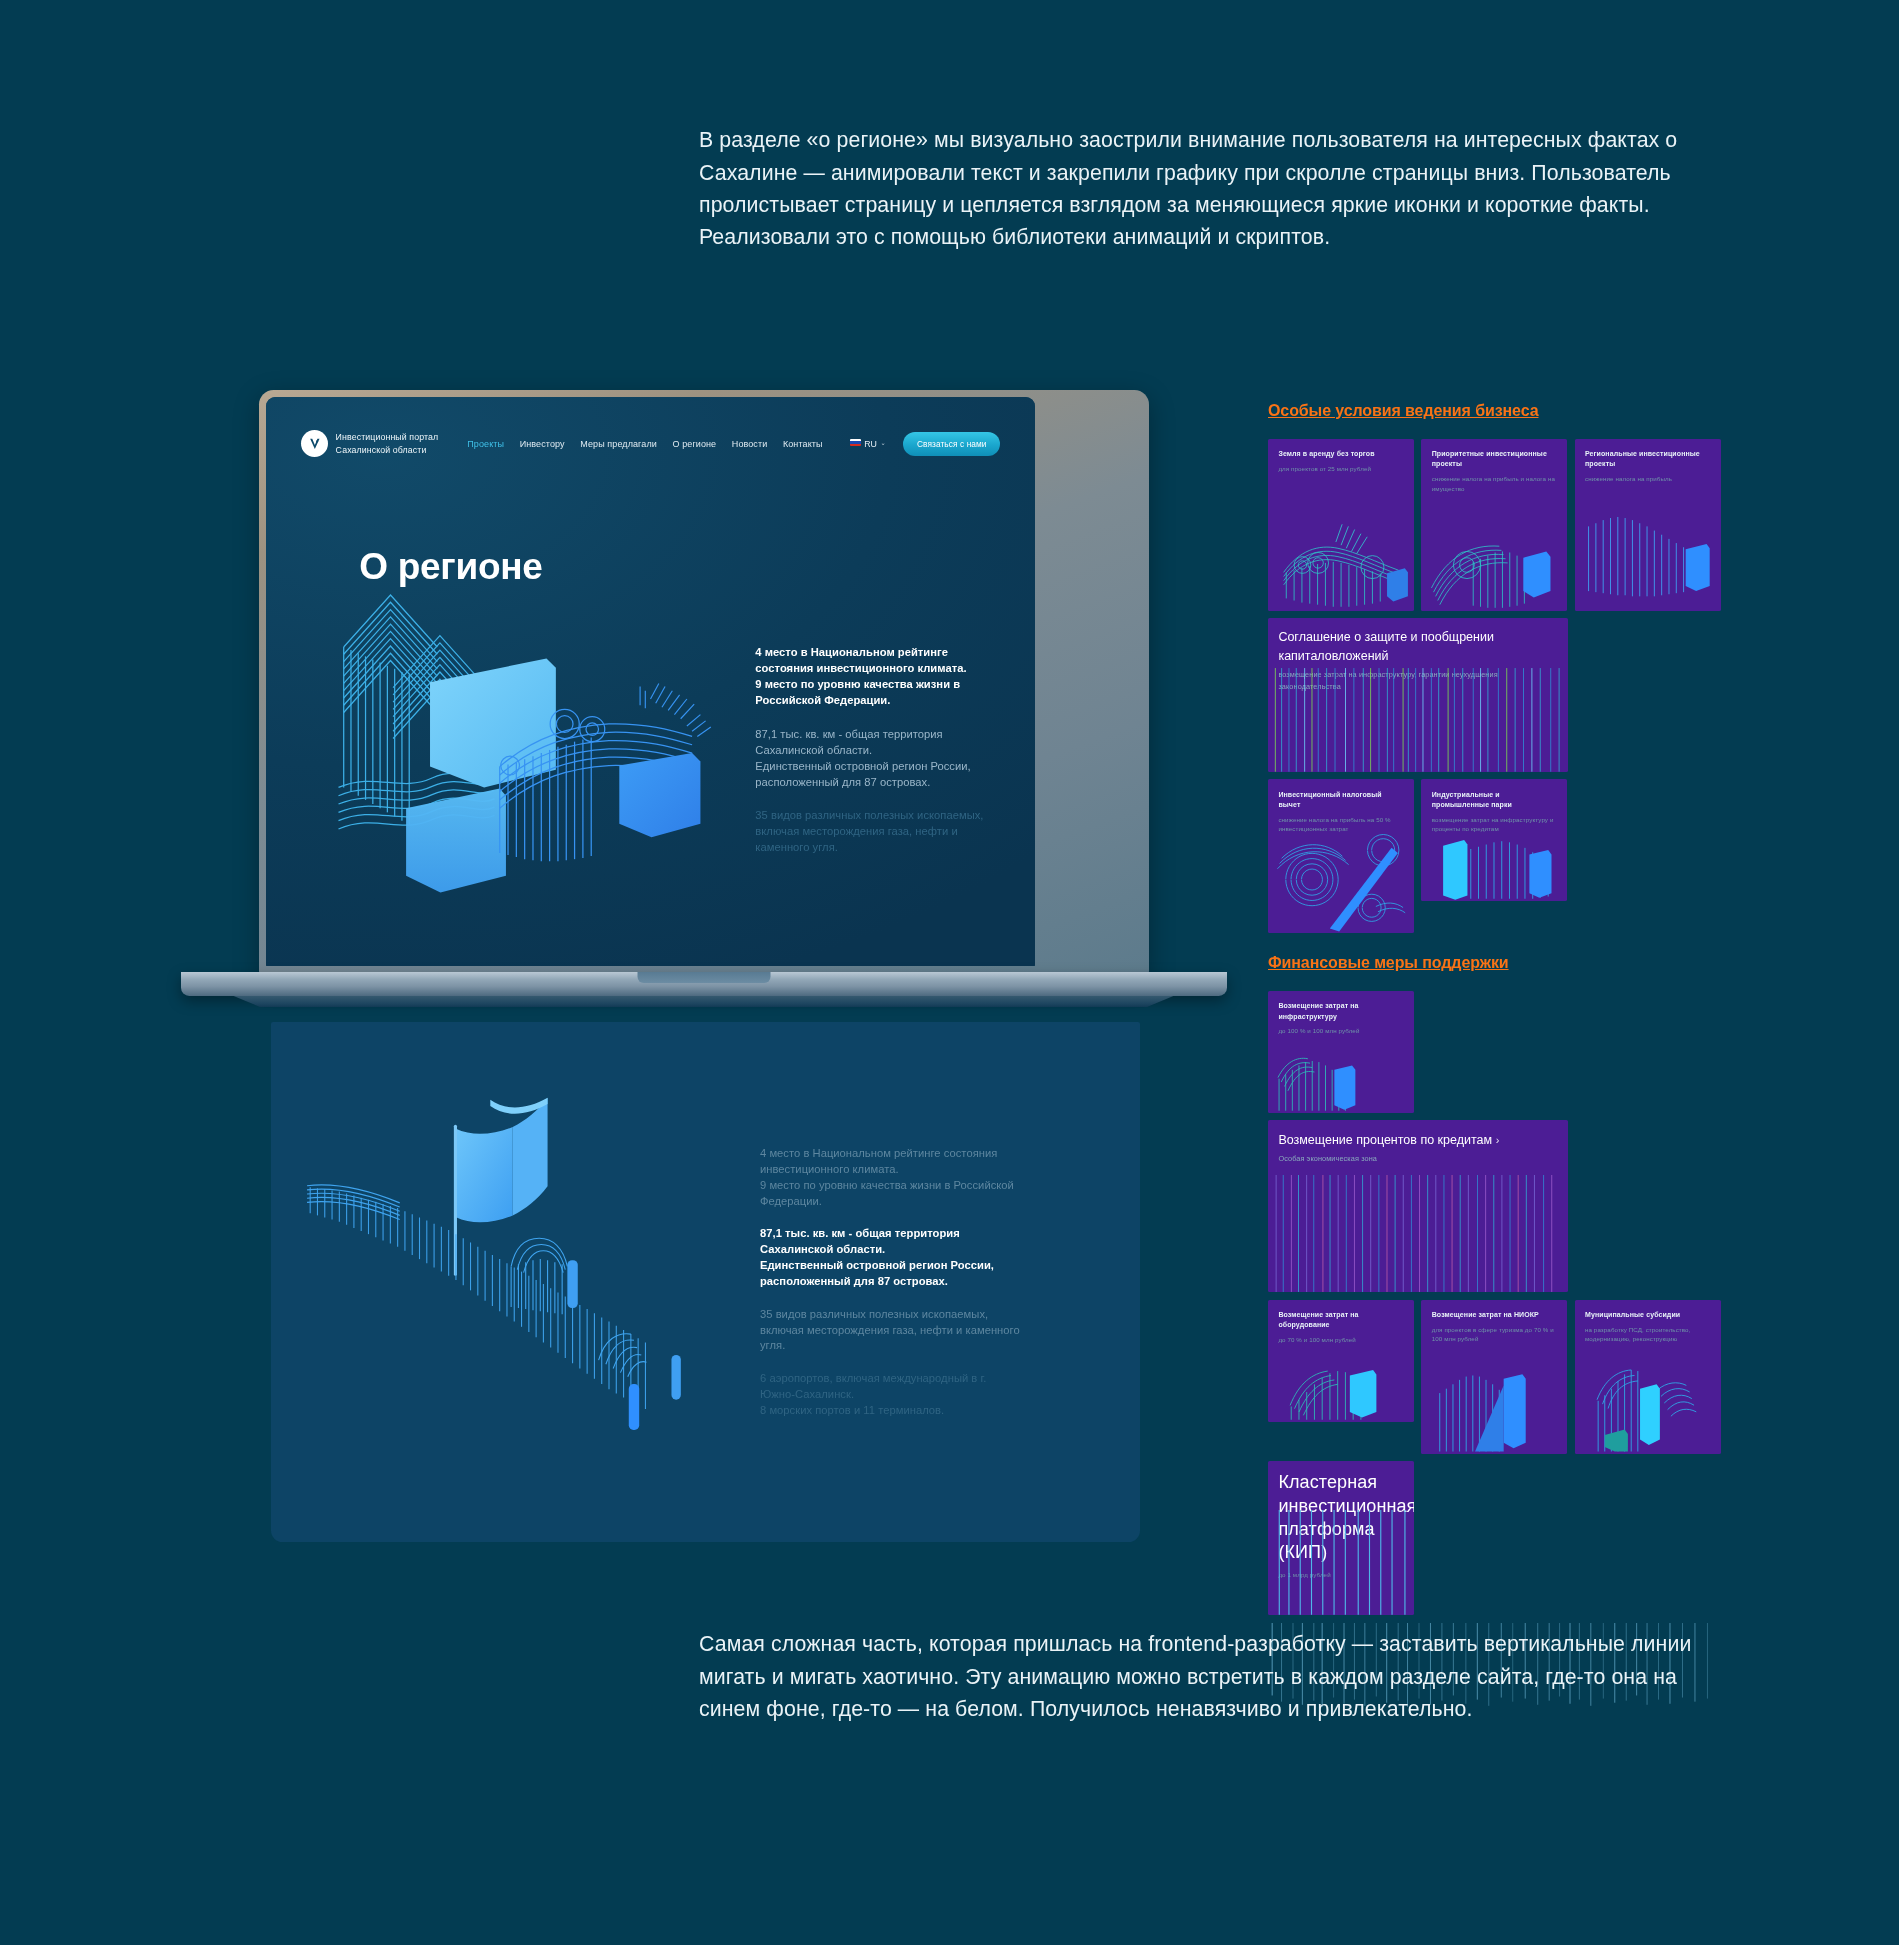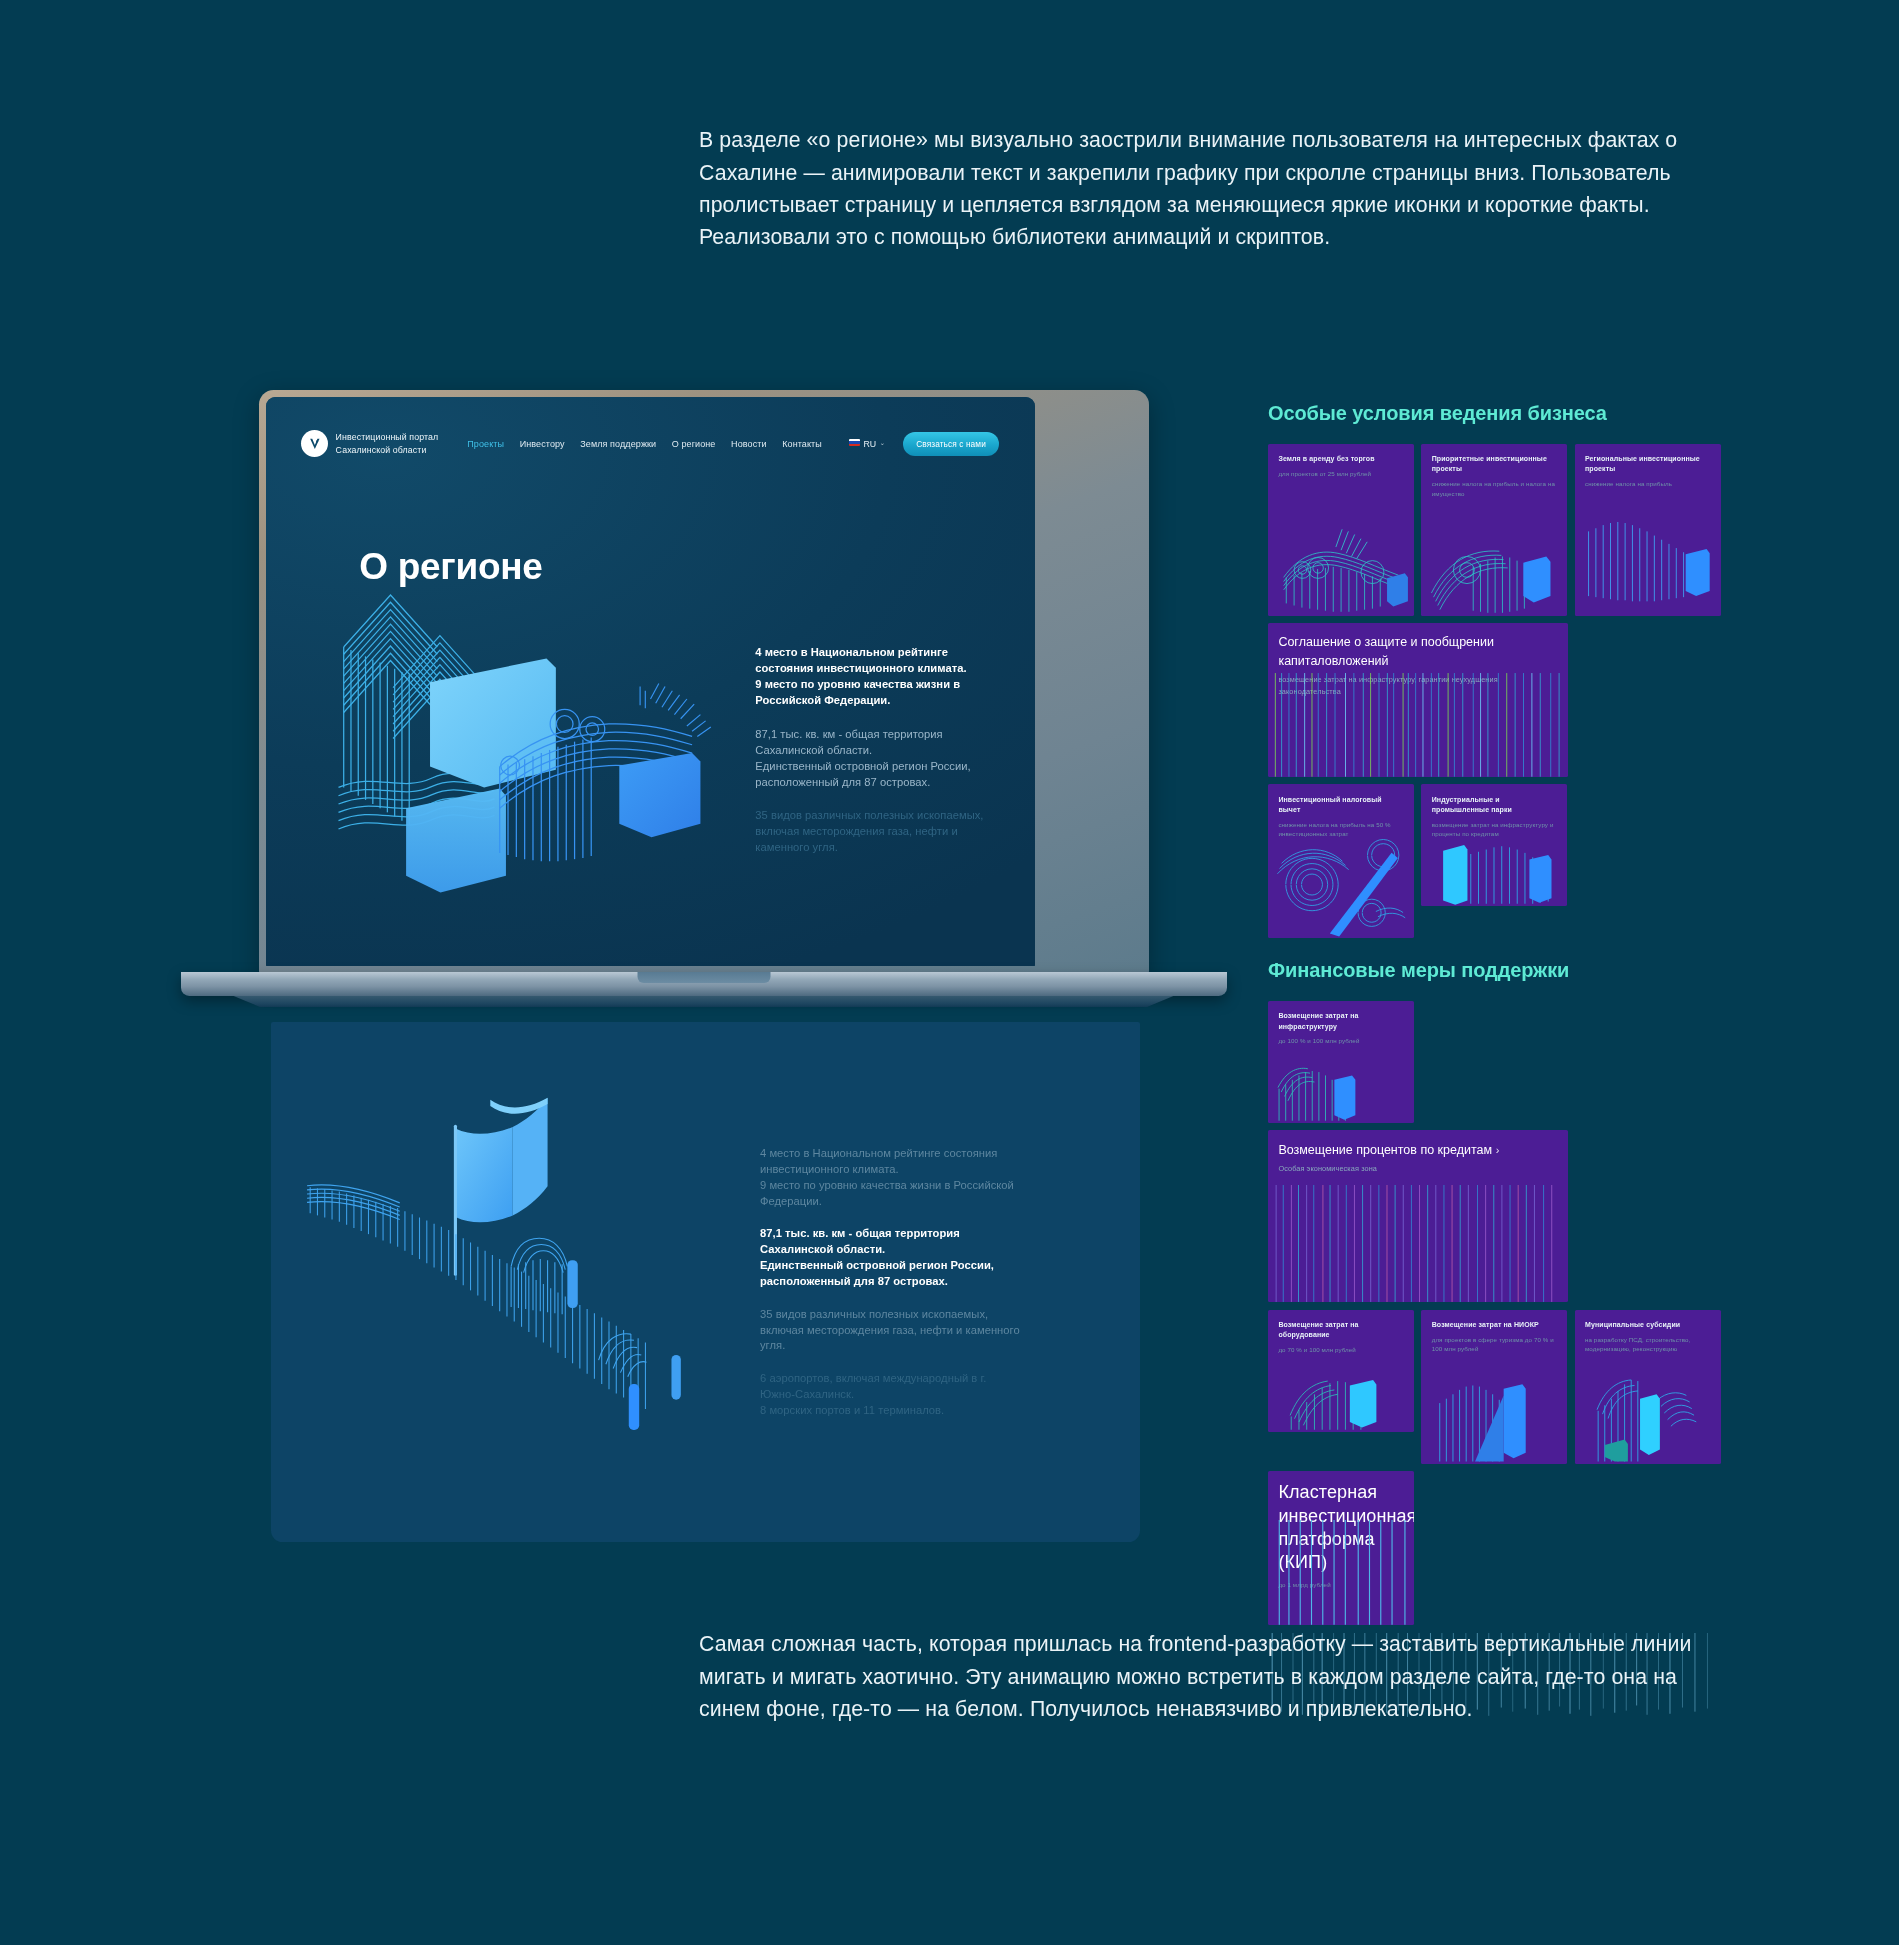--- a/index.html
+++ b/index.html
@@ -116,21 +116,21 @@
   #facts-scrolled .fact{margin-bottom:16.6px;}
 
   
   .art{position:absolute;}
   #island-art{left:62px;top:146px;width:411px;height:364px;}
   #flag-art{left:36px;top:57px;width:427px;height:354px;}
 
   
   #right-column{position:absolute;left:1268px;top:401px;width:453px;}
   .section-title{
-    color:#5eead4;font-weight:700;font-size:20px;line-height:1.25;margin:0 0 17.7px 0;letter-spacing:-0.1px;
+    color:#f97316;font-weight:700;font-size:16px;line-height:1.25;margin:0 0 17.7px 0;letter-spacing:-0.1px;text-decoration:underline;
   }
   #finance-title{margin-top:20px;}
   .card-grid{display:flex;flex-wrap:wrap;gap:7.3px;}
   .card{
     background:#4c1d95;border-radius:1.6px;position:relative;overflow:hidden;
     padding:10.4px 10.4px 0 10.4px;box-sizing:border-box;
   }
   .card.w1{width:146px;}
   .card.w2{width:300px;}
   .card.h-m{height:122px;}
@@ -167,21 +167,21 @@
             </span>
             <span class="brand-text">
               <span>Инвестиционный портал</span><br>
               <span>Сахалинской области</span>
             </span>
           </div>
 
           <nav class="nav">
             <a href="#" class="active">Проекты</a>
             <a href="#">Инвестору</a>
-            <a href="#">Земля поддержки</a>
+            <a href="#">Меры предлагали</a>
             <a href="#">О регионе</a>
             <a href="#">Новости</a>
             <a href="#">Контакты</a>
           </nav>
 
           <div class="lang">
             <span class="flag-ru">
                 <i></i>
                 <i></i>
                 <i></i>

